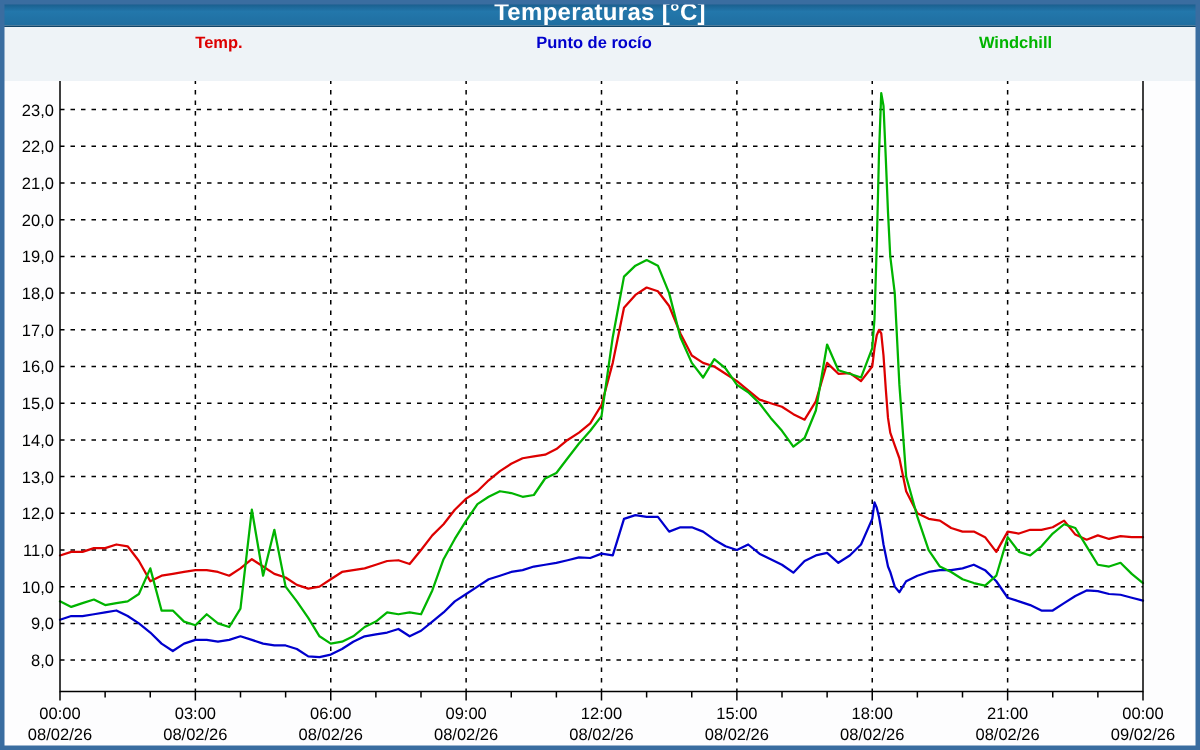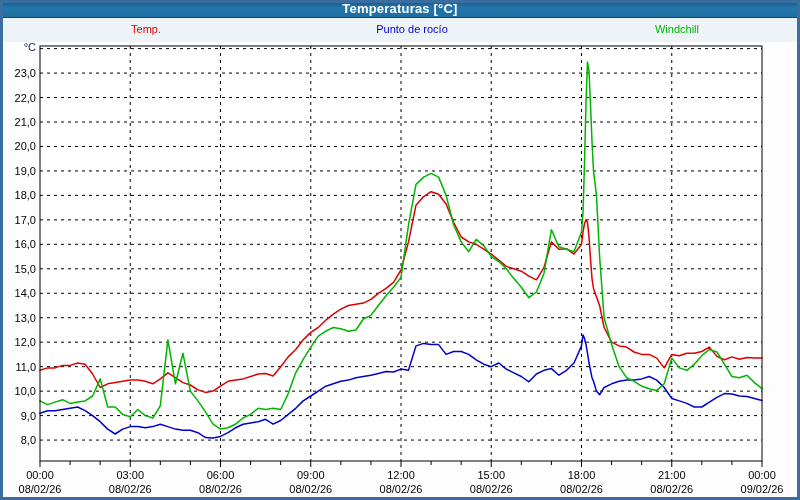--- a/index.html
+++ b/index.html
@@ -2,22 +2,22 @@
 <html><head>
 <meta charset="utf-8">
 <style>
   html,body{margin:0;padding:0;}
   body{width:800px;height:500px;position:relative;background:#fdfdfe;overflow:hidden;
        font-family:"Liberation Sans",sans-serif;}
   .titlebar{position:absolute;left:0;top:0;width:800px;height:17px;
             background:linear-gradient(180deg,#14507c 0%,#2377ab 45%,#1f6ea0 100%);
             border-bottom:1px solid #0f4468;
             display:flex;align-items:center;justify-content:center;}
-  .titlebar span{color:#ffffff;font-size:13px;font-weight:bold;letter-spacing:.2px;}
-  .legendrow{position:absolute;left:0;top:18px;width:800px;height:24px;background:#eef3f7;}
+  .titlebar span{color:#ffffff;font-size:16px;font-weight:bold;letter-spacing:.2px;}
+  .legendrow{position:absolute;left:0;top:18px;width:800px;height:36px;background:#eef3f7;font-weight:bold;}
   .leg{position:absolute;top:5px;transform:translateX(-50%);font-size:11px;white-space:nowrap;}
   #chart{position:absolute;left:0;top:0;width:800px;height:500px;}
   #chart text{font-family:"Liberation Sans",sans-serif;}
   .winframe{position:absolute;inset:0;border:3px solid #3a6da0;pointer-events:none;}
 </style>
 </head>
 <body>
 
 <svg id="chart" viewBox="0 0 800 500">
     <rect x="40" y="46" width="722" height="415" fill="#ffffff"></rect>
@@ -110,17 +110,17 @@
     <text x="762" y="479" text-anchor="middle" font-size="11" fill="#000000">00:00</text>
     <text x="762" y="493" text-anchor="middle" font-size="11" fill="#000000">09/02/26</text>
   </svg>
 
 <div class="titlebar">
   <span>Temperaturas [°C]</span>
 </div>
 
 <div class="legendrow">
   <span class="leg" style="color: rgb(221, 0, 0); left: 146px;">Temp.</span>
-  <span class="leg" style="color: rgb(0, 0, 205); left: 396px; margin-left: 16px;">Punto de rocío</span>
+  <span class="leg" style="color: rgb(0, 0, 205); left: 396px;">Punto de rocío</span>
   <span class="leg" style="color: rgb(0, 180, 0); left: 653px; margin-left: 24px;">Windchill</span>
 </div>
 
 <div class="winframe"></div>
 
 </body></html>

